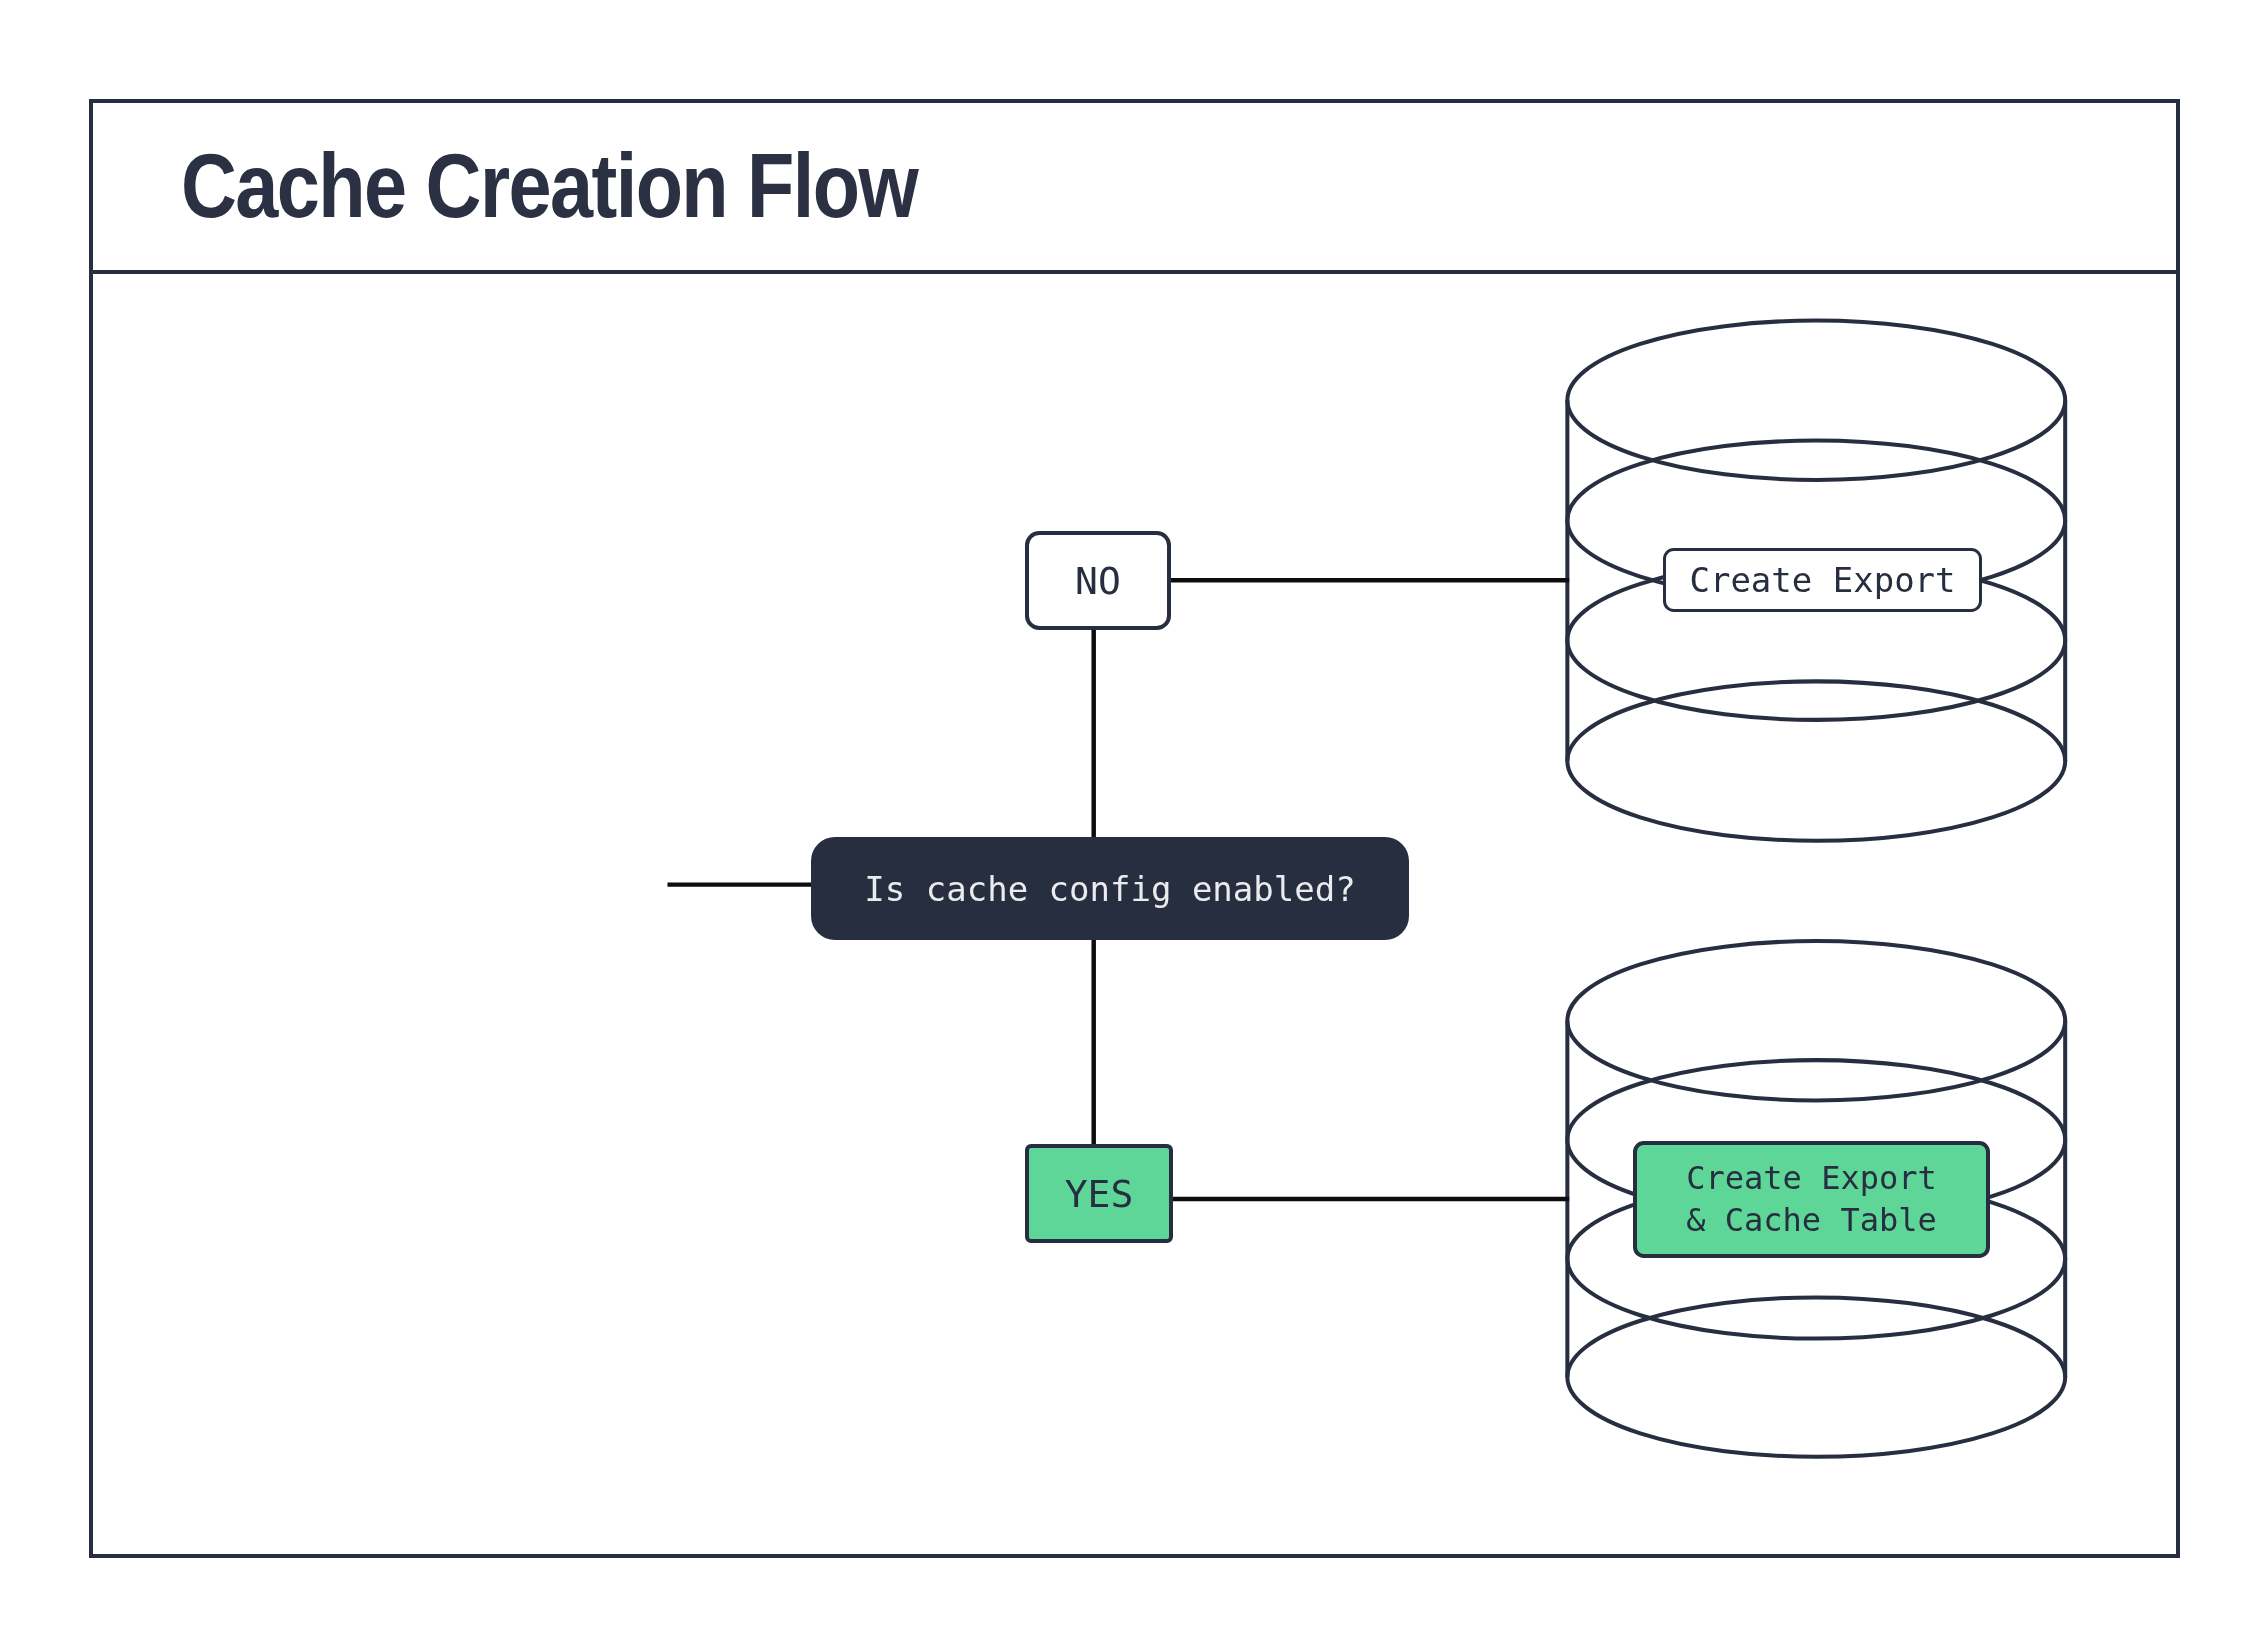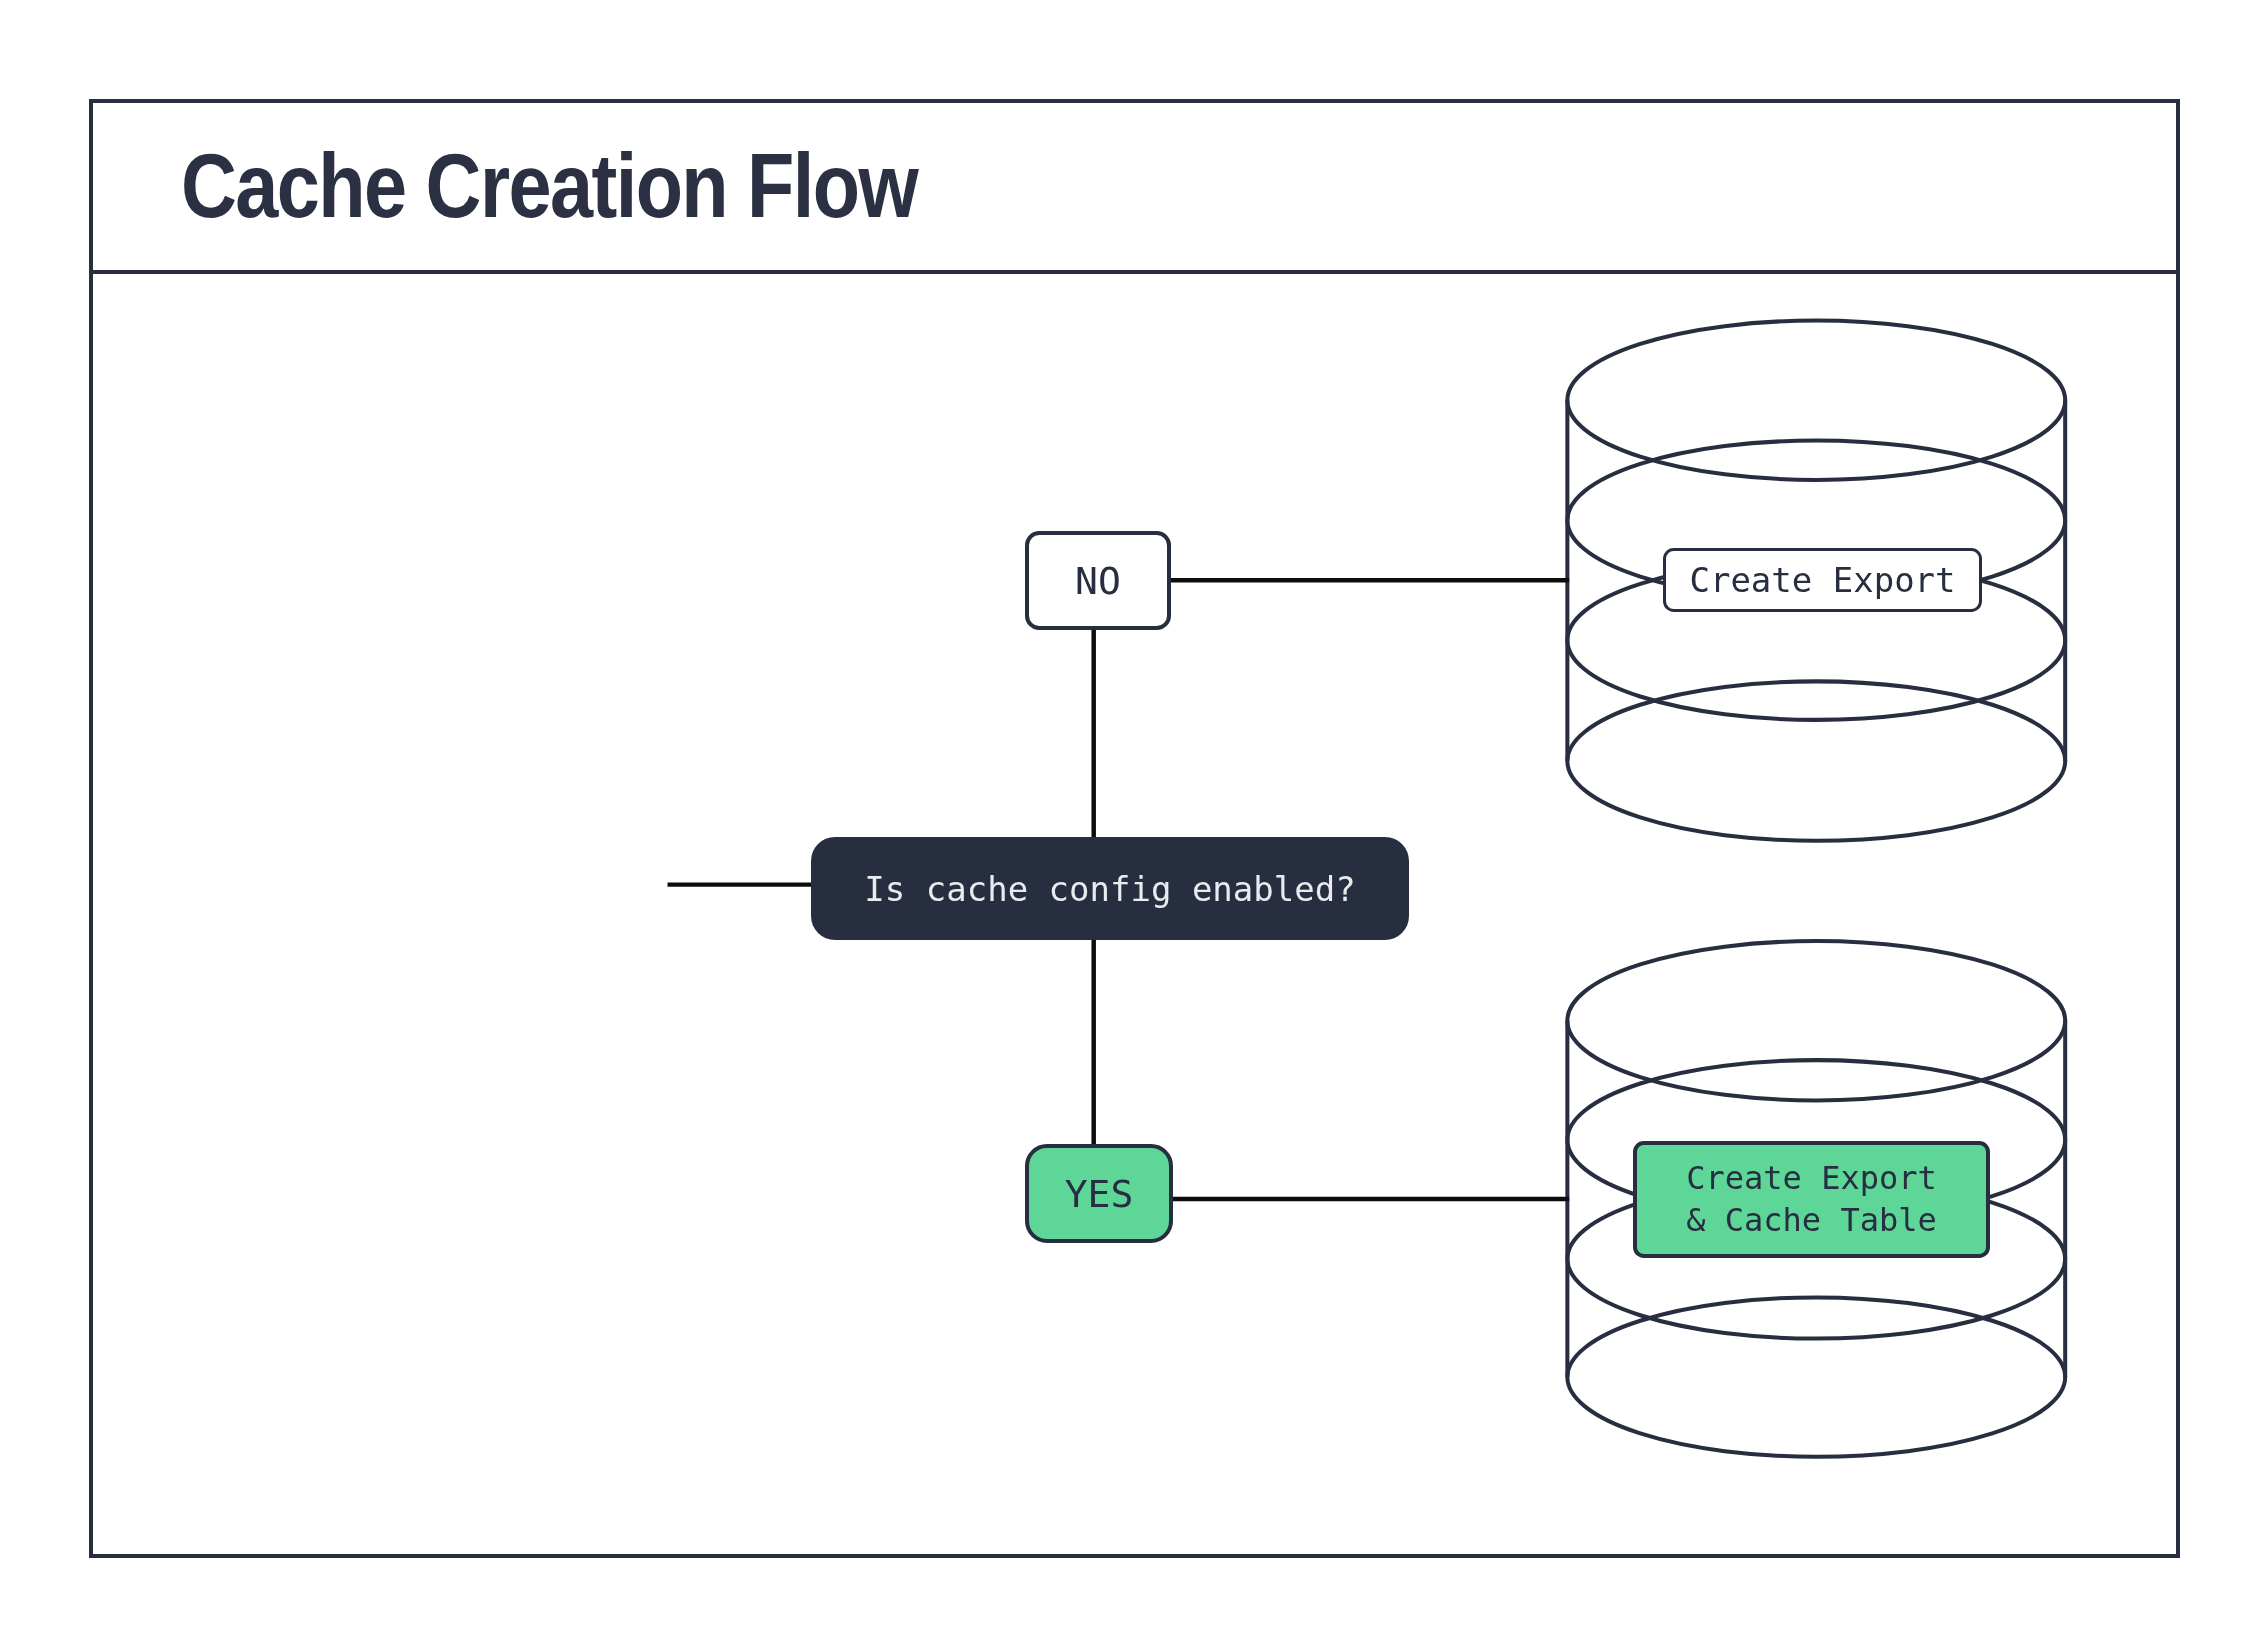--- a/index.html
+++ b/index.html
@@ -86,21 +86,21 @@
     border-radius: 24px;
     font-size: 34px;
   }
   #node-branch-no {
     left: 1025px; top: 531px; width: 146px; height: 99px;
     border-radius: 14.3px;
     font-size: 38px;
   }
   #node-branch-yes {
     left: 1025px; top: 1144px; width: 148px; height: 99px;
-    border-radius: 22px;
+    border-radius: 6px;
     font-size: 38px;
   }
   #node-create-export {
     left: 1663px; top: 548px; width: 319px; height: 64px;
     border-width: 3.6px;
     border-radius: 10.7px;
     font-size: 34px;
   }
   #node-create-export-cache {
     left: 1633px; top: 1141px; width: 357px; height: 117px;

